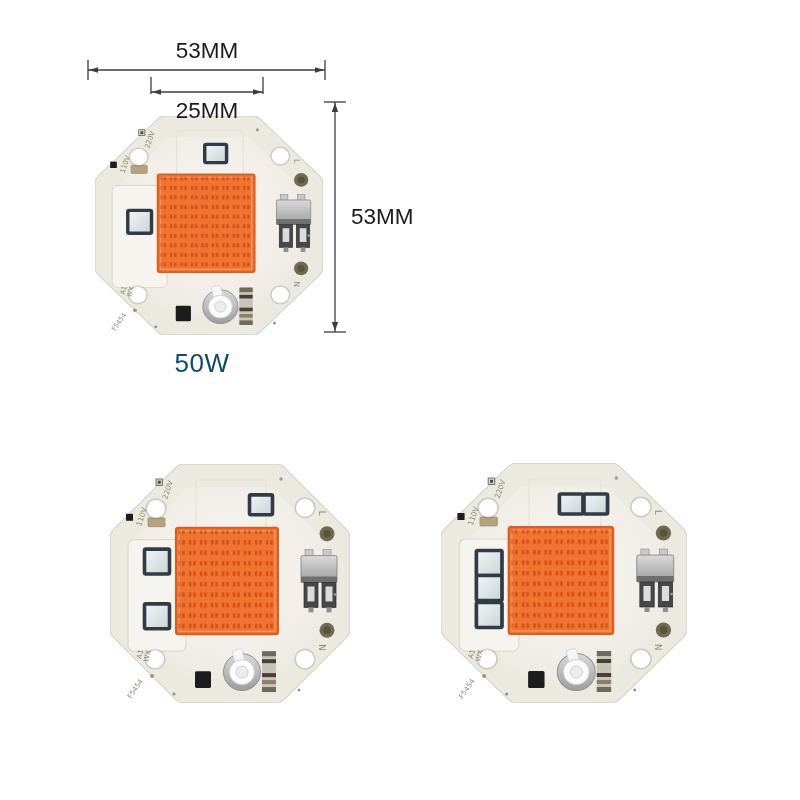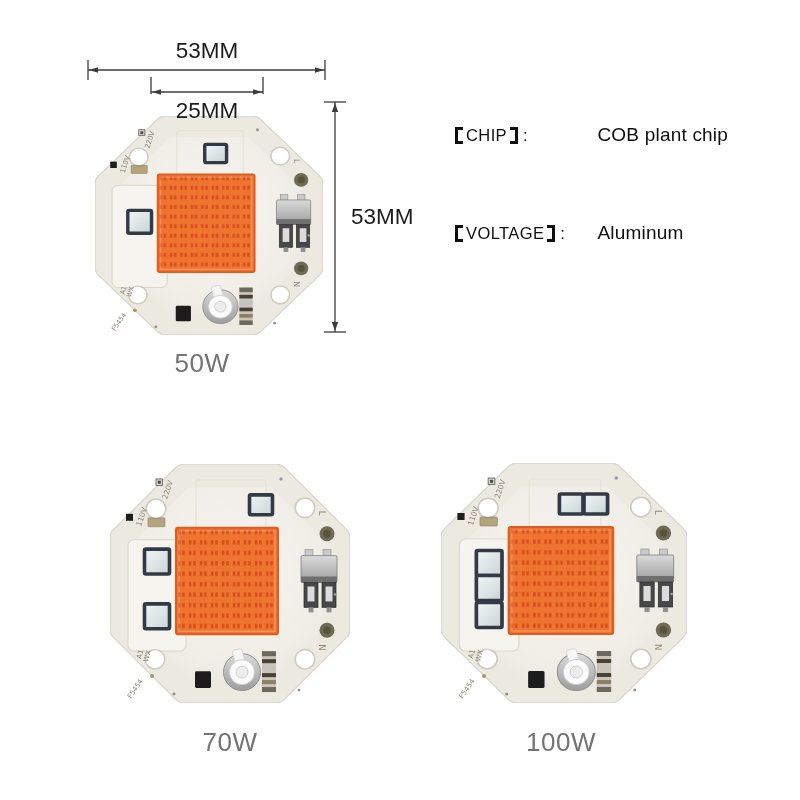--- a/index.html
+++ b/index.html
@@ -4,21 +4,21 @@
 <style>
   html,body{margin:0;padding:0;background:#ffffff;}
   .stage{
     position:relative;width:800px;height:800px;background:#ffffff;
     font-family:"Liberation Sans",sans-serif;overflow:hidden;
   }
   .chip{position:absolute;}
   .chip svg{display:block;width:100%;height:100%;}
   .dims{position:absolute;left:0;top:0;pointer-events:none;}
   .power-label{
-    position:absolute;font-size:26px;color:#737373;text-align:center;
+    position:absolute;font-size:26px;color:#0c4a6e;text-align:center;
     letter-spacing:0.5px;
   }
   .specs{position:absolute;left:455px;top:122px;width:340px;height:170px;}
   .spec-row{position:absolute;left:0;white-space:nowrap;}
   .spec-label{
     display:inline-block;width:138px;font-size:16.5px;color:#0f0f0f;
     letter-spacing:0.4px;vertical-align:baseline;
   }
   .spec-value{font-size:19px;color:#0f0f0f;letter-spacing:0.2px;}
   .colon{margin-left:5px;font-size:16.5px;}
@@ -373,27 +373,17 @@
       <polygon points="335,331 331.8,322 338.2,322"></polygon>
     </g>
     <g fill="#1b1b1b" font-size="22.5" font-family="Liberation Sans, sans-serif">
       <text x="207" y="58" text-anchor="middle">53MM</text>
       <text x="207" y="118" text-anchor="middle">25MM</text>
       <text x="351" y="224" text-anchor="start">53MM</text>
     </g>
   </svg>
 
   <div class="specs">
-    <div class="spec-row" style="top:2px">
-      <span class="spec-label"><span class="brk"></span><span class="spec-name">CHIP</span><span class="brk rgt"></span><span class="colon">:</span></span>
-      <span class="spec-value">COB plant chip</span>
-    </div>
-    <div class="spec-row" style="top:100px">
-      <span class="spec-label"><span class="brk"></span><span class="spec-name">VOLTAGE</span><span class="brk rgt"></span><span class="colon">:</span></span>
-      <span class="spec-value">Aluminum</span>
-    </div>
   </div>
 
   <div class="power-label" style="left:152px;top:348px;width:100px">50W</div>
-  <div class="power-label" style="left:180px;top:727px;width:100px">70W</div>
-  <div class="power-label" style="left:511px;top:727px;width:100px">100W</div>
 
 </div>
 
 </body></html>

